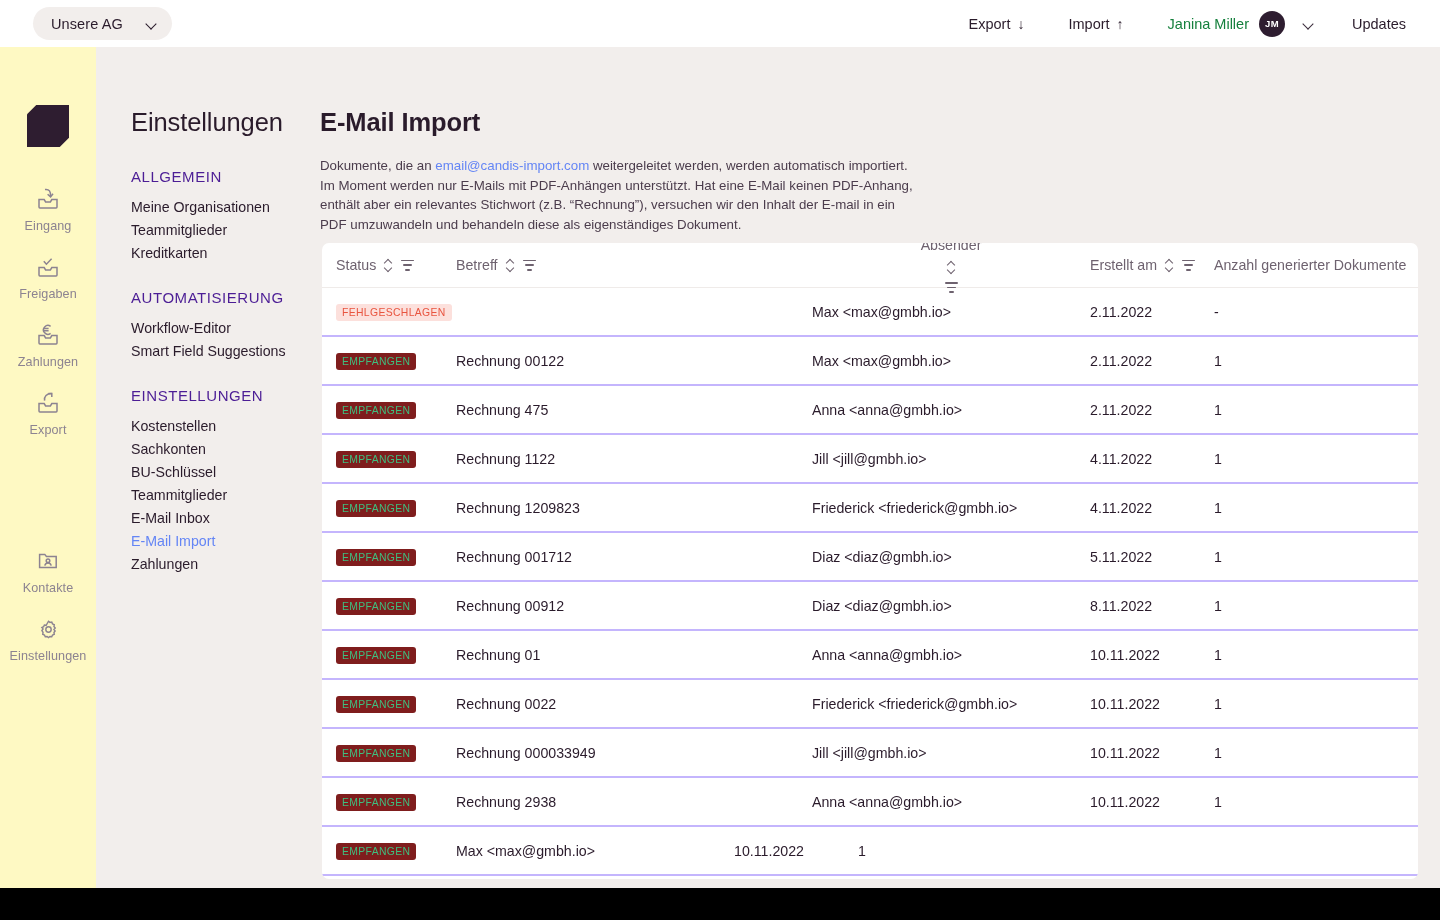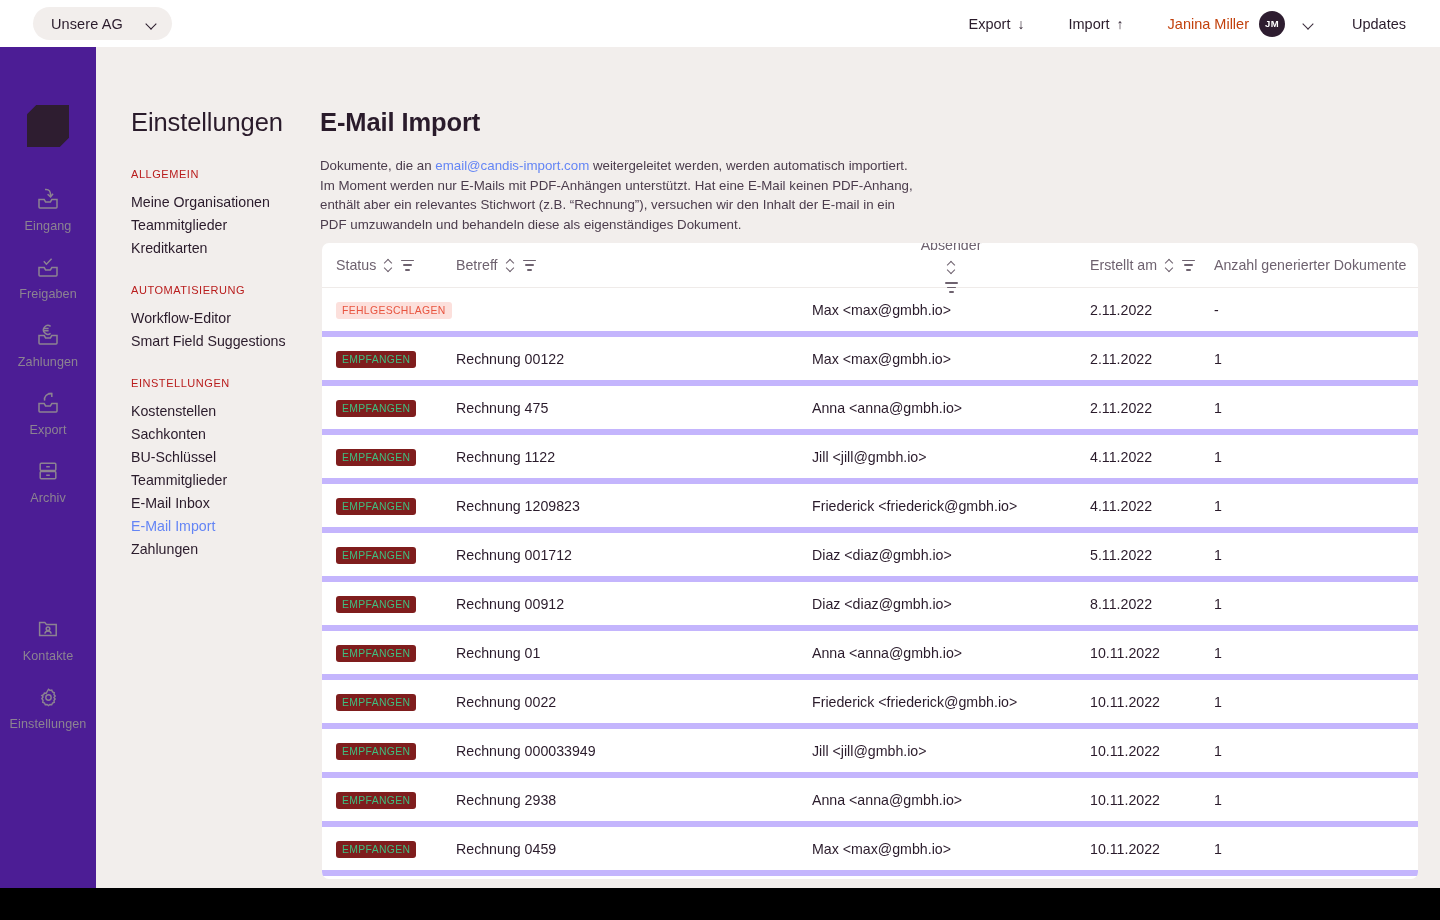--- a/index.html
+++ b/index.html
@@ -82,21 +82,21 @@
   }
   .tb-arrow { font-size: 14px; line-height: 1; }
   .tb-user {
     display: flex;
     align-items: center;
     gap: 10px;
     padding: 0 8px 0 22px;
     cursor: pointer;
     height: 100%;
   }
-  .tb-user .uname { font-size: 14.5px; color: #c2410c; }
+  .tb-user .uname { font-size: 14.5px; color: #15803d; }
   .avatar {
     width: 26px; height: 26px;
     border-radius: 50%;
     background: #2E1D30;
     color: #FFFFFF;
     font-size: 9.5px;
     font-weight: bold;
     letter-spacing: .4px;
     display: flex;
     align-items: center;
@@ -109,21 +109,21 @@
     cursor: pointer;
     padding: 0 8px 0 22px;
   }
 
   
   .rail {
     position: absolute;
     top: 47px; left: 0;
     width: 96px;
     height: 841px;
-    background: #4c1d95;
+    background: #fef9c3;
   }
   .logo {
     margin: 58px auto 0;
     width: 42px; height: 42px;
     background: #2E1D30;
     clip-path: polygon(0 22%, 22% 0, 100% 0, 100% 78%, 78% 100%, 0 100%);
   }
   .rail-nav { margin-top: 27px; }
   .rail-item {
     width: 96px;
@@ -155,23 +155,23 @@
   }
   .settings-title {
     font-size: 25.5px;
     color: #2A1B2B;
     margin-top: 61px;
     letter-spacing: -.1px;
   }
   .nav-group { margin-top: 24px; }
   .nav-group.first { margin-top: 31px; }
   .nav-head {
-    font-size: 11px;
+    font-size: 15px;
     letter-spacing: .55px;
-    color: #b91c1c;
+    color: #4c1d95;
     margin-bottom: 11px;
   }
   .nav-link {
     font-size: 14.2px;
     color: #2A1B2B;
     line-height: 23px;
     cursor: pointer;
     display: block;
   }
   .nav-link.active { color: #6485F5; }
@@ -268,21 +268,21 @@
     border-radius: 1px;
   }
   .icon-filter i:nth-child(1) { width: 13px; }
   .icon-filter i:nth-child(2) { width: 9px; }
   .icon-filter i:nth-child(3) { width: 5px; }
 
   .trow {
     height: 49px;
     display: flex;
     align-items: center;
-    border-bottom: 6px solid #c4b5fd;
+    border-bottom: 2px solid #c4b5fd;
     cursor: pointer;
   }
   .td {
     font-size: 14.2px;
     color: #2A1B2B;
     white-space: nowrap;
     overflow: hidden;
   }
   .badge {
     display: inline-block;
@@ -374,30 +374,20 @@
       <span class="ricon">
         <svg width="26" height="24" viewBox="0 0 26 24" fill="none" stroke="currentColor" stroke-width="1.5">
           <path d="M9.6 9.6C9 5.2 11.6 2.6 16.6 2.6"></path>
           <path d="M13.4 2.6h3.4v3.3"></path>
           <path d="M4 12.5h5.2l1.4 2.4h4.8l1.4-2.4H22v7.5a.9.9 0 0 1-.9.9H4.9a.9.9 0 0 1-.9-.9z"></path>
         </svg>
       </span>
       <span class="rlabel">Export</span>
     </div>
 
-    <div class="rail-item">
-      <span class="ricon">
-        <svg width="24" height="22" viewBox="0 0 24 22" fill="none" stroke="currentColor" stroke-width="1.5">
-          <rect x="4.2" y="3.2" width="15.6" height="7.2" rx="1"></rect>
-          <rect x="4.2" y="11.6" width="15.6" height="7.2" rx="1"></rect>
-          <path d="M10.2 6.8h3.6M10.2 15.2h3.6"></path>
-        </svg>
-      </span>
-      <span class="rlabel">Archiv</span>
-    </div>
 
     <div class="rail-gap"></div>
 
     <div class="rail-item">
       <span class="ricon">
         <svg width="24" height="22" viewBox="0 0 24 22" fill="none" stroke="currentColor" stroke-width="1.5">
           <path d="M3.6 4.4h5.2l1.6 2h9.8v11.2H3.6z"></path>
           <circle cx="12" cy="10.8" r="1.8"></circle>
           <path d="M8.8 15.6c.5-2 1.8-2.6 3.2-2.6s2.7.6 3.2 2.6"></path>
         </svg>
@@ -581,21 +571,20 @@
     <div class="trow">
       <div class="td c-status"><span class="badge received">EMPFANGEN</span></div>
       <div class="td c-subject">Rechnung 2938</div>
       <div class="td c-sender">Anna &lt;anna@gmbh.io&gt;</div>
       <div class="td c-date">10.11.2022</div>
       <div class="td c-count">1</div>
     </div>
 
     <div class="trow">
       <div class="td c-status"><span class="badge received">EMPFANGEN</span></div>
-      <div class="td c-subject">Rechnung 0459</div>
       <div class="td c-sender">Max &lt;max@gmbh.io&gt;</div>
       <div class="td c-date">10.11.2022</div>
       <div class="td c-count">1</div>
     </div>
 
   </div>
 </div>
 
 <div class="bottom-bar"></div>
 

